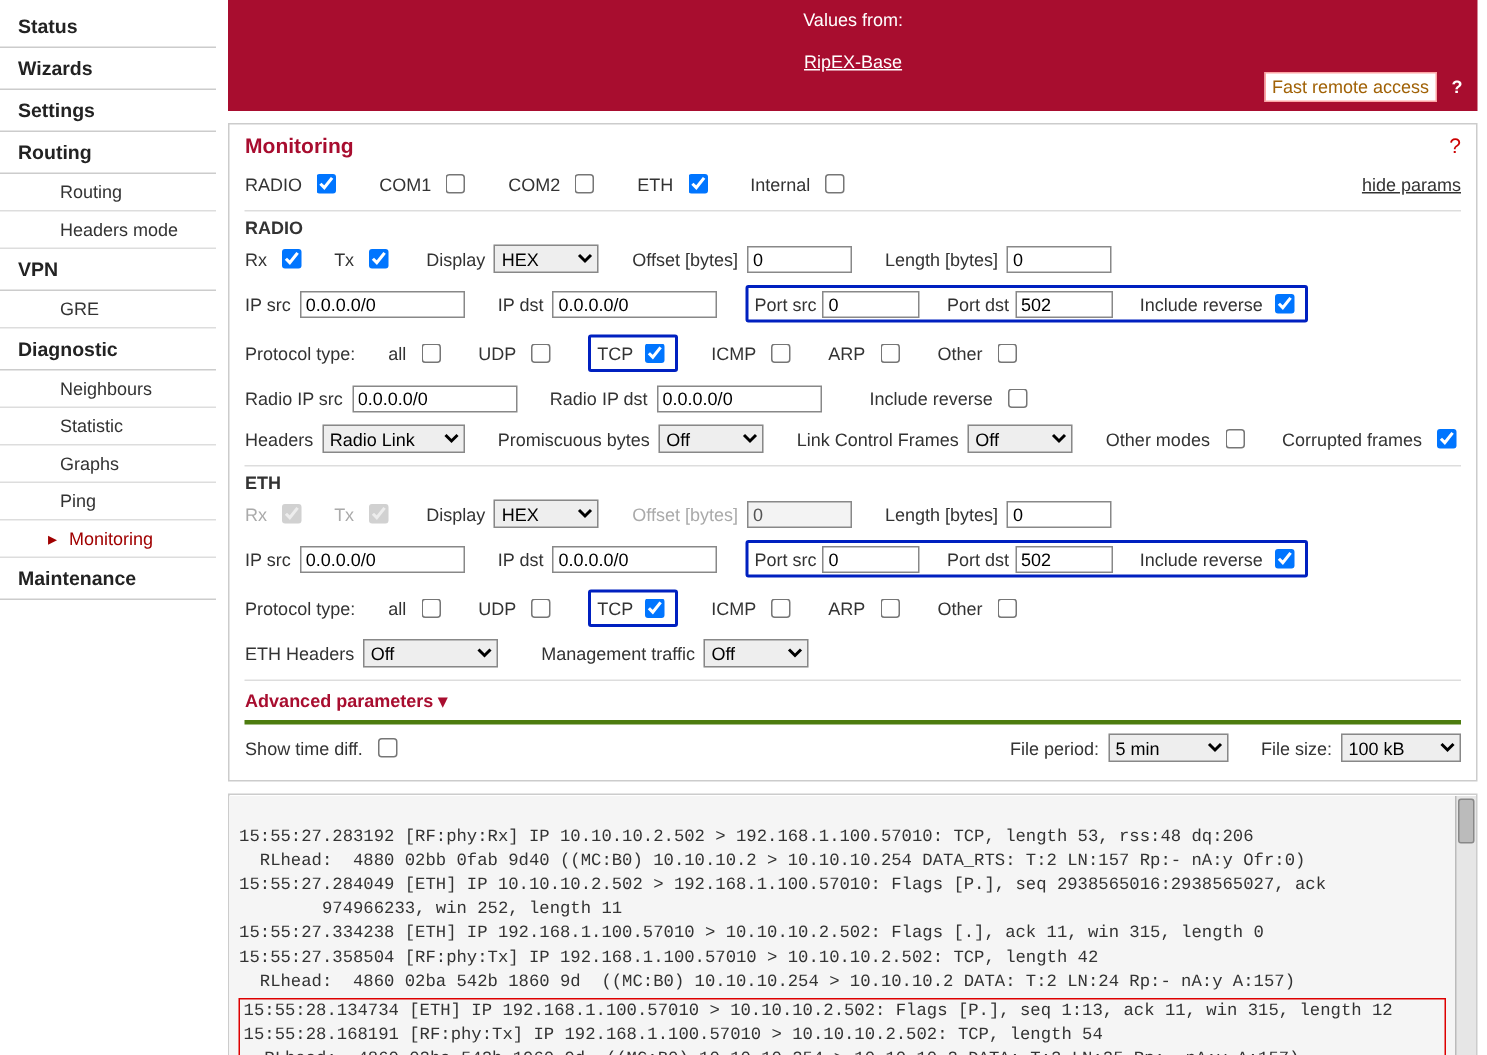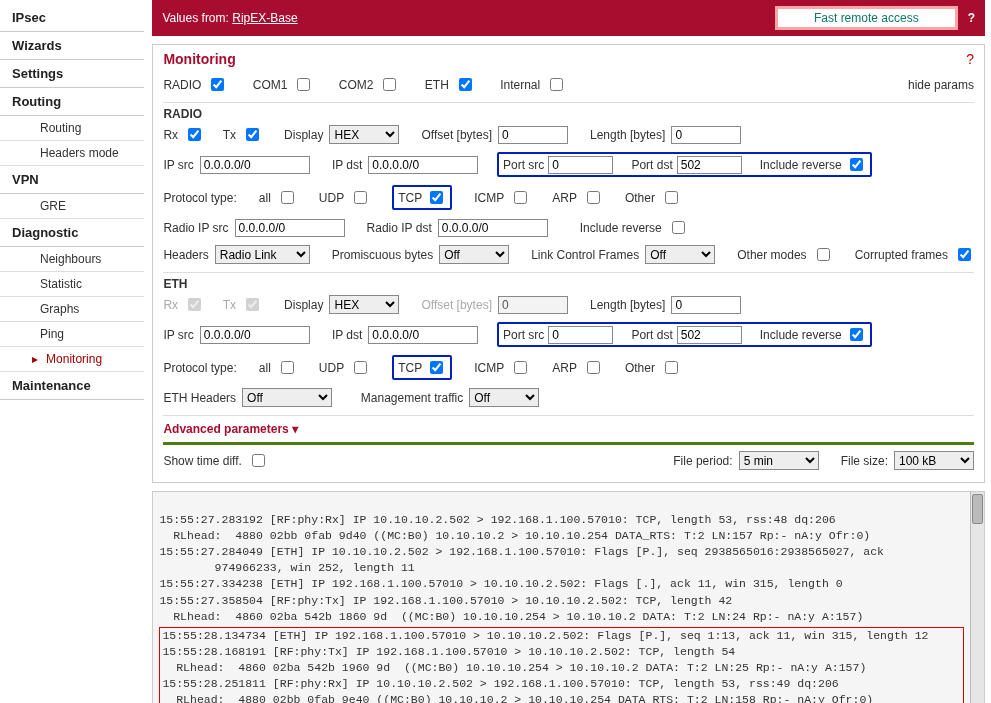--- a/index.html
+++ b/index.html
@@ -39,28 +39,29 @@
     left: -8px;
   }
   .main { flex: 1; padding: 0 6px 0 8px; }
   .topbar {
     background: #a80d2f;
     color: #fff;
     display: flex;
     align-items: center;
     padding: 6px 10px;
     font-size: 12px;
+    flex-direction: column;
   }
   .topbar a { color: #ffffff; text-decoration: underline; }
   .topbar-right { margin-left: auto; display: flex; align-items: center; gap: 10px; }
   .fast-btn {
     background: #fff;
-    color: #0f766e;
-    border: 3px solid #fca5a5;
-    padding: 2px 36px;
+    color: #a16207;
+    border: 1px solid #fca5a5;
+    padding: 2px 4px;
     font-size: 12px;
   }
   .topbar-q { color: #fff; font-weight: bold; }
 
   .panel {
     border: 1px solid #ccc;
     margin-top: 8px;
     padding: 6px 10px 8px 10px;
   }
   .panel-title {
@@ -106,21 +107,21 @@
     margin-top: 4px;
   }
   .blue-box {
     border: 2px solid #0020c0;
     border-radius: 2px;
     padding: 1px 4px;
     display: inline-flex;
     align-items: center;
     gap: 4px;
   }
-  .right-link { margin-left: auto; cursor: pointer; padding-left: 36px; }
+  .right-link { margin-left: auto; text-decoration: underline; cursor: pointer; padding-left: 36px; }
   .adv-params {
     color: #a80d2f;
     font-weight: bold;
     cursor: pointer;
     padding: 6px 0;
     border-top: 1px solid #ddd;
     margin-top: 4px;
   }
   .adv-params::after {
     content: " \25BE";
@@ -157,21 +158,21 @@
     display: block;
     margin: 2px 14px 0 0;
     padding: 0 2px;
   }
 </style>
 </head>
 <body>
 
 <div class="layout">
   <div class="sidebar" id="sidebar">
-      <div class="sidebar-item">IPsec</div>
+      <div class="sidebar-item">Status</div>
       <div class="sidebar-item">Wizards</div>
       <div class="sidebar-item">Settings</div>
       <div class="sidebar-item">Routing</div>
       <div class="sidebar-sub">Routing</div>
       <div class="sidebar-sub">Headers mode</div>
       <div class="sidebar-item">VPN</div>
       <div class="sidebar-sub">GRE</div>
       <div class="sidebar-item">Diagnostic</div>
       <div class="sidebar-sub">Neighbours</div>
       <div class="sidebar-sub">Statistic</div>

